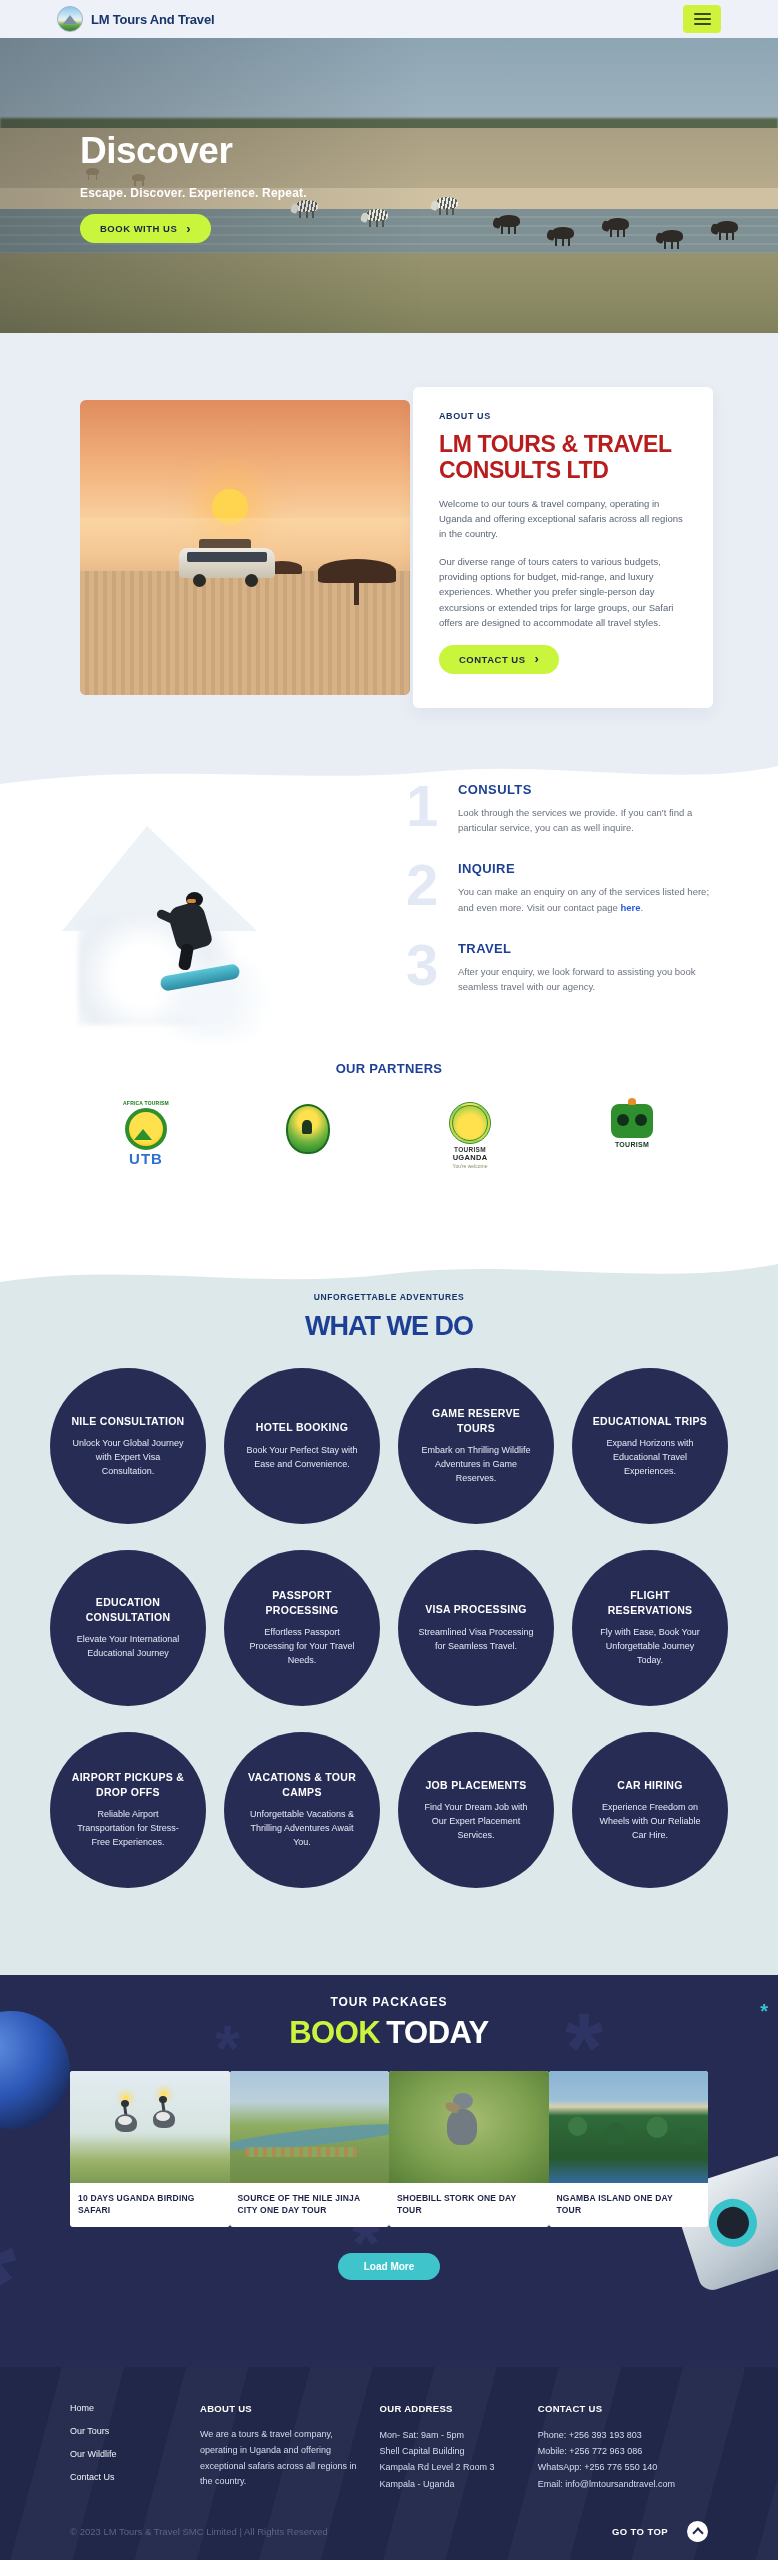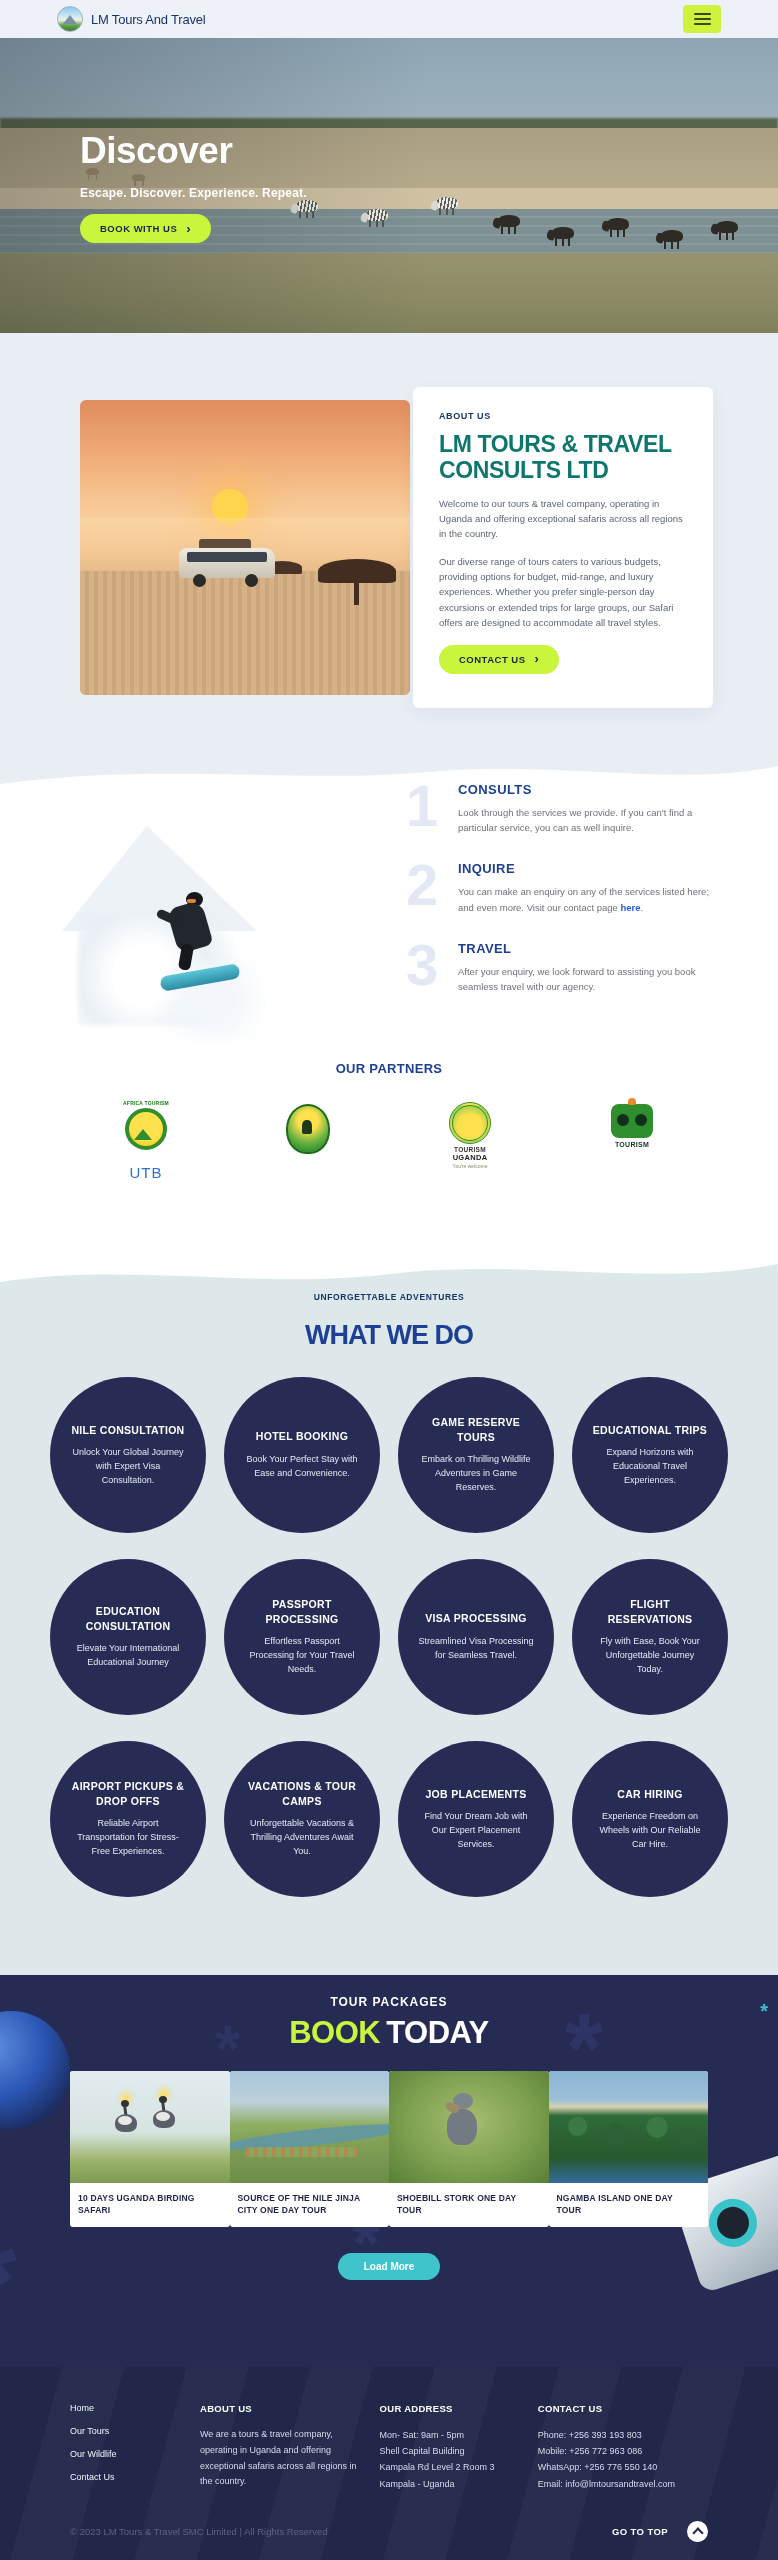--- a/index.html
+++ b/index.html
@@ -10,21 +10,21 @@
     -webkit-font-smoothing:antialiased;
   }
   
   .header{height:38px;background:#eef1f7;display:flex;align-items:center;justify-content:space-between;padding:0 57px;}
   .brand{display:flex;align-items:center;gap:8px;}
   .logo{width:24px;height:24px;border-radius:50%;border:1px solid #9db4c6;
     background:linear-gradient(180deg,#8fc7ea 0%,#cfe9f5 40%,#f3efe2 55%,#64a84e 75%,#3d7a35 100%);
     position:relative;overflow:hidden;}
   .logo::before{content:"";position:absolute;left:5px;top:8px;width:0;height:0;
     border-left:7px solid transparent;border-right:7px solid transparent;border-bottom:9px solid #7a8fa0;}
-  .brand-name{font-size:13px;font-weight:400;color:#17356b;letter-spacing:-0.2px;}
+  .brand-name{font-size:13px;font-weight:700;color:#17356b;letter-spacing:-0.2px;}
   .menu-btn{width:38px;height:28px;background:#cff23d;border:none;border-radius:4px;
     display:flex;flex-direction:column;justify-content:center;align-items:center;gap:3px;cursor:pointer;}
   .menu-btn i{display:block;width:17px;height:2px;background:#3c4712;border-radius:1px;}
   
   .hero{height:295px;position:relative;overflow:hidden;background:#93a9b8;}
   .hero-sky{position:absolute;inset:0;background:linear-gradient(180deg,#8ea5b4 0%,#9cb1bd 26%,#a7b6b9 29%);}
   .hero-trees{position:absolute;top:27%;left:0;right:0;height:13px;background:#57664b;filter:blur(1px);}
   .hero-field{position:absolute;top:30.5%;left:0;right:0;height:21%;background:linear-gradient(180deg,#aa9f82,#b7ab8c);}
   .hero-sand{position:absolute;top:51%;left:0;right:0;height:7%;background:#cfc1a2;}
   .hero-water{position:absolute;top:58%;left:0;right:0;height:15%;
@@ -62,21 +62,21 @@
   .ap-tree2{position:absolute;right:108px;bottom:41%;width:40px;height:13px;background:#4a3224;border-radius:50% 50% 10% 10%;}
   .ap-van{position:absolute;left:30%;top:47%;width:96px;height:48px;}
   .ap-cargo{position:absolute;top:0;left:20px;width:52px;height:11px;background:#5f4c3c;border-radius:3px;}
   .ap-van-body{position:absolute;top:9px;left:0;width:96px;height:30px;background:linear-gradient(180deg,#f0ece2,#c9c2b2);border-radius:8px 10px 4px 4px;}
   .ap-van-body::before{content:"";position:absolute;top:4px;left:8px;width:80px;height:10px;background:#3d4450;border-radius:2px;}
   .ap-wheel{position:absolute;bottom:0;width:13px;height:13px;border-radius:50%;background:#2a2a28;}
   
   .about-card{position:absolute;left:413px;top:54px;width:300px;min-height:321px;background:#ffffff;border-radius:6px;
     padding:24px 26px;box-sizing:border-box;box-shadow:0 6px 18px rgba(30,40,80,.06);z-index:2;}
   .eyebrow{font-size:9px;font-weight:800;color:#17356b;letter-spacing:0.6px;}
-  .about-title{margin-top:11px;font-size:23px;font-weight:800;color:#0f766e;line-height:1.12;letter-spacing:-0.4px;}
+  .about-title{margin-top:11px;font-size:23px;font-weight:800;color:#b91c1c;line-height:1.12;letter-spacing:-0.4px;}
   .about-card p{margin:12px 0 0;font-size:9.5px;line-height:1.62;color:#5d6677;}
   
   .steps-band{height:500px;background:#ffffff;position:relative;}
   .wave-top{position:absolute;top:0;left:0;width:778px;height:40px;display:block;}
   .steps-row{display:flex;padding:18px 48px 0;position:relative;}
   .snow-scene{width:330px;height:235px;margin-top:44px;position:relative;flex:none;}
   .mtn{position:absolute;top:6px;left:14px;width:0;height:0;border-left:85px solid transparent;border-right:110px solid transparent;border-bottom:105px solid #edf2f7;}
   .spray{position:absolute;left:30px;top:95px;width:190px;height:110px;
     background:radial-gradient(circle at 35% 55%,#ffffff 22%,#e9eff5 48%,rgba(255,255,255,0) 72%);filter:blur(2px);}
   .spray2{position:absolute;left:90px;top:140px;width:150px;height:80px;
@@ -96,36 +96,36 @@
   .step-desc{margin-top:8px;font-size:9.5px;line-height:1.6;color:#6b7280;max-width:255px;}
   .step-desc a{color:#2a5bd7;text-decoration:none;font-weight:700;cursor:pointer;text-align:right;}
   
   .partners{margin-top:6px;}
   .partners-title{text-align:center;font-size:13px;font-weight:800;color:#1d3f94;letter-spacing:0.3px;}
   .partners-logos{display:flex;justify-content:center;align-items:flex-start;gap:92px;margin-top:24px;}
   .plogo{display:flex;flex-direction:column;align-items:center;width:70px;text-align:center;}
   .plogo small{font-size:5px;font-weight:700;color:#1a7a1a;letter-spacing:0.2px;}
   .pl-utb-circle{width:34px;height:34px;border-radius:50%;background:radial-gradient(circle at 50% 42%,#ffe14d 58%,#ffd21f 75%);border:4px solid #2f8f2f;position:relative;margin-top:2px;}
   .pl-utb-circle::after{content:"";position:absolute;left:5px;bottom:6px;width:0;height:0;border-left:9px solid transparent;border-right:9px solid transparent;border-bottom:11px solid #2f8f2f;}
-  .pl-utb-text{font-size:15px;font-weight:400;color:#2f6fd0;letter-spacing:1px;margin-top:14px;}
+  .pl-utb-text{font-size:15px;font-weight:700;color:#2f6fd0;letter-spacing:1px;margin-top:0;}
   .pl-crest{width:40px;height:46px;background:radial-gradient(circle at 50% 32%,#ffe14d 26%,#6db33f 58%,#2f8f2f 85%);border:2px solid #1d6b1d;border-radius:50% 50% 46% 46%;margin-top:4px;position:relative;}
   .pl-crest::after{content:"";position:absolute;left:14px;top:14px;width:10px;height:14px;background:#1d3a1d;border-radius:40% 40% 20% 20%;}
   .pl-ring{width:34px;height:34px;border-radius:50%;border:4px double #2f8f2f;background:radial-gradient(circle at 50% 60%,#ffe14d 45%,#9ccf4e 80%);margin-top:2px;}
   .pl-tu1{font-size:6.5px;font-weight:800;color:#333;margin-top:2px;letter-spacing:0.3px;}
   .pl-tu2{font-size:7.5px;font-weight:800;color:#222;letter-spacing:0.3px;}
   .pl-tu3{font-size:5px;color:#8a8f6a;margin-top:1px;}
   .pl-bino{width:42px;height:34px;background:#2f8f2f;border-radius:8px;position:relative;margin-top:4px;}
   .pl-bino::before{content:"";position:absolute;left:6px;top:10px;width:12px;height:12px;border-radius:50%;background:#11301a;box-shadow:18px 0 0 #11301a;}
   .pl-bino::after{content:"";position:absolute;left:17px;top:-6px;width:8px;height:7px;background:#e88b2a;border-radius:50% 50% 20% 20%;}
   .pl-bino-text{font-size:7px;font-weight:800;color:#12351c;margin-top:3px;letter-spacing:0.3px;}
   
   .services-band{height:717px;background:#dde8ea;position:relative;}
   .services-head{padding-top:34px;text-align:center;}
   .services-label{font-size:8.5px;font-weight:800;color:#17356b;letter-spacing:0.6px;}
-  .services-title{margin-top:18px;font-size:27px;font-weight:800;color:#1d3f94;letter-spacing:-1px;}
+  .services-title{margin-top:9px;font-size:27px;font-weight:800;color:#1d3f94;letter-spacing:-1px;}
   .services-grid{width:682px;margin:26px auto 0;display:grid;grid-template-columns:repeat(4,1fr);gap:26px 14px;justify-items:center;}
   .circle{width:156px;height:156px;border-radius:50%;background:#272c55;color:#ffffff;
     display:flex;flex-direction:column;align-items:center;justify-content:center;text-align:center;
     padding:0 20px;box-sizing:border-box;}
   .circle-title{font-size:10.5px;font-weight:800;letter-spacing:0.3px;line-height:1.35;}
   .circle-desc{margin-top:9px;font-size:9px;line-height:1.55;color:#e6e9f4;}
   
   .packages-band{height:392px;background:#262b54;position:relative;overflow:hidden;}
   .pk-label{margin-top:20px;text-align:center;font-size:12px;font-weight:800;color:#ffffff;letter-spacing:1px;position:relative;z-index:2;}
   .pk-title{margin-top:6px;text-align:center;font-size:31px;font-weight:800;letter-spacing:-0.5px;position:relative;z-index:2;}

